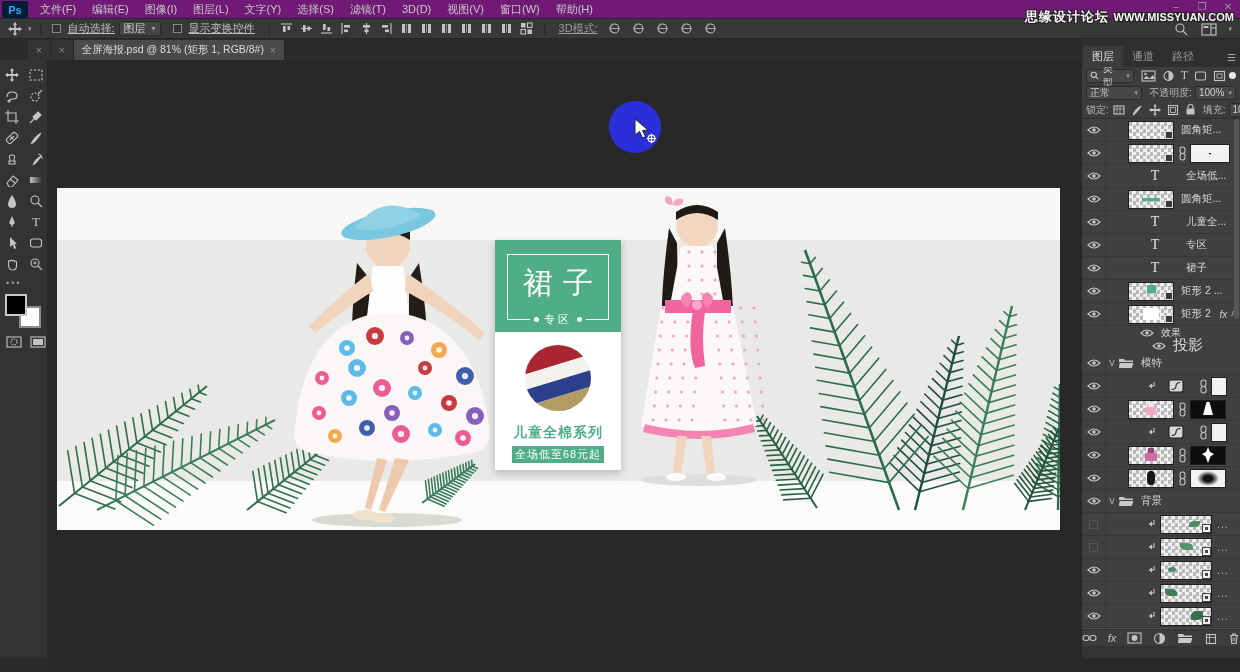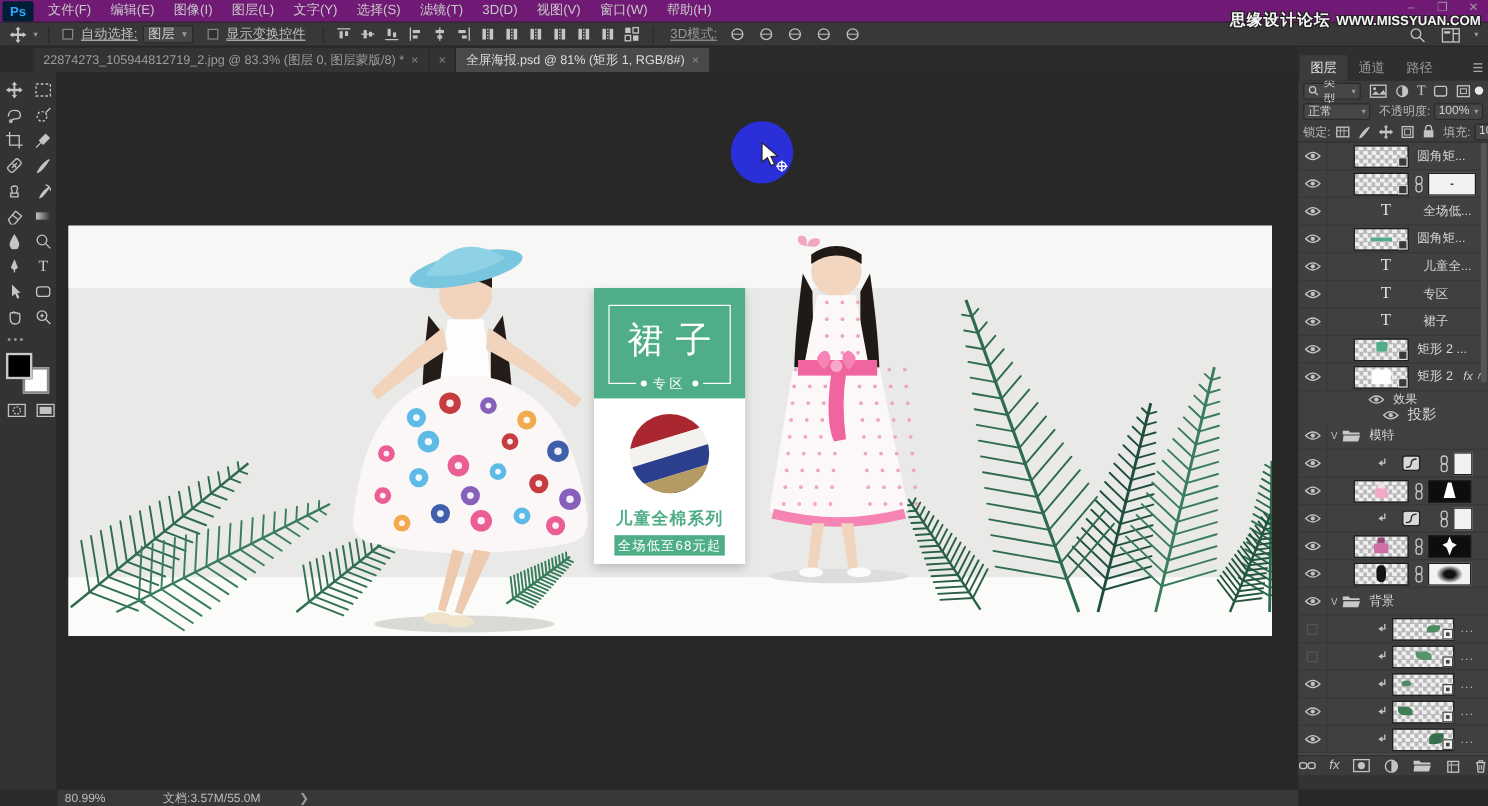--- a/index.html
+++ b/index.html
@@ -297,21 +297,20 @@
             <path d="M10 1v11M10 5h5"></path>
             <rect x="2.5" y="3" width="5" height="2" fill="#c4c4c4" stroke="none"></rect>
           </svg>
         </span>
       <span style="font-size:7px;color:#999;">▾</span>
     </div>
   </div>
 
   <div class="tabbar" id="doc-tabs">
       <div class="doc-tab">
-        <span>22874273_105944812719_2.jpg @ 83.3% (图层 0, 图层蒙版/8) *</span>
         <span class="x">×</span>
       </div>
       <div class="doc-tab">
         <span class="x">×</span>
       </div>
       <div class="doc-tab active">
         <span>全屏海报.psd @ 81% (矩形 1, RGB/8#)</span>
         <span class="x">×</span>
       </div>
     </div>
@@ -1251,21 +1250,21 @@
           <span class="lname" style="font-size: 10px;">效果</span>
         </div>
         <div class="lrow small">
           <span style="width: 70px; flex: 0 0 auto;"></span>
           <span>
             <svg width="14" height="10" viewBox="0 0 14 10" fill="none" stroke="#c4c4c4" stroke-width="1.1">
               <path d="M1 5q6-6 12 0Q7 11 1 5Z"></path>
               <circle cx="7" cy="5" r="1.8" fill="#c4c4c4" stroke="none"></circle>
             </svg>
           </span>
-          <span class="lname" style="font-size: 12px;">投影</span>
+          <span class="lname" style="font-size: 15px;">投影</span>
         </div>
         <div class="lrow">
           <span class="eye-cell">
             <svg width="14" height="10" viewBox="0 0 14 10" fill="none" stroke="#c4c4c4" stroke-width="1.1">
               <path d="M1 5q6-6 12 0Q7 11 1 5Z"></path>
               <circle cx="7" cy="5" r="1.8" fill="#c4c4c4" stroke="none"></circle>
             </svg>
           </span>
           <span class="caret">ᐯ</span>
           <span>
@@ -1548,18 +1547,13 @@
         <span>
           <svg width="12" height="13" viewBox="0 0 12 13" fill="none" stroke="#c4c4c4" stroke-width="1.1">
             <path d="M2 3.5h8M4.5 3.5V2h3v1.5M3 3.5l.8 8h4.4l.8-8"></path>
             <path d="M5.2 5.5v4M6.8 5.5v4" stroke-width="0.8"></path>
           </svg>
         </span>
       </div>
   </div>
 
   <div class="status-corner"></div>
-  <div class="statusbar">
-    <span class="status-zoom">80.99%</span>
-    <span class="status-doc">文档:3.57M/55.0M</span>
-    <span class="status-arrow">❯</span>
-  </div>
 </div>
 
 </body></html>

